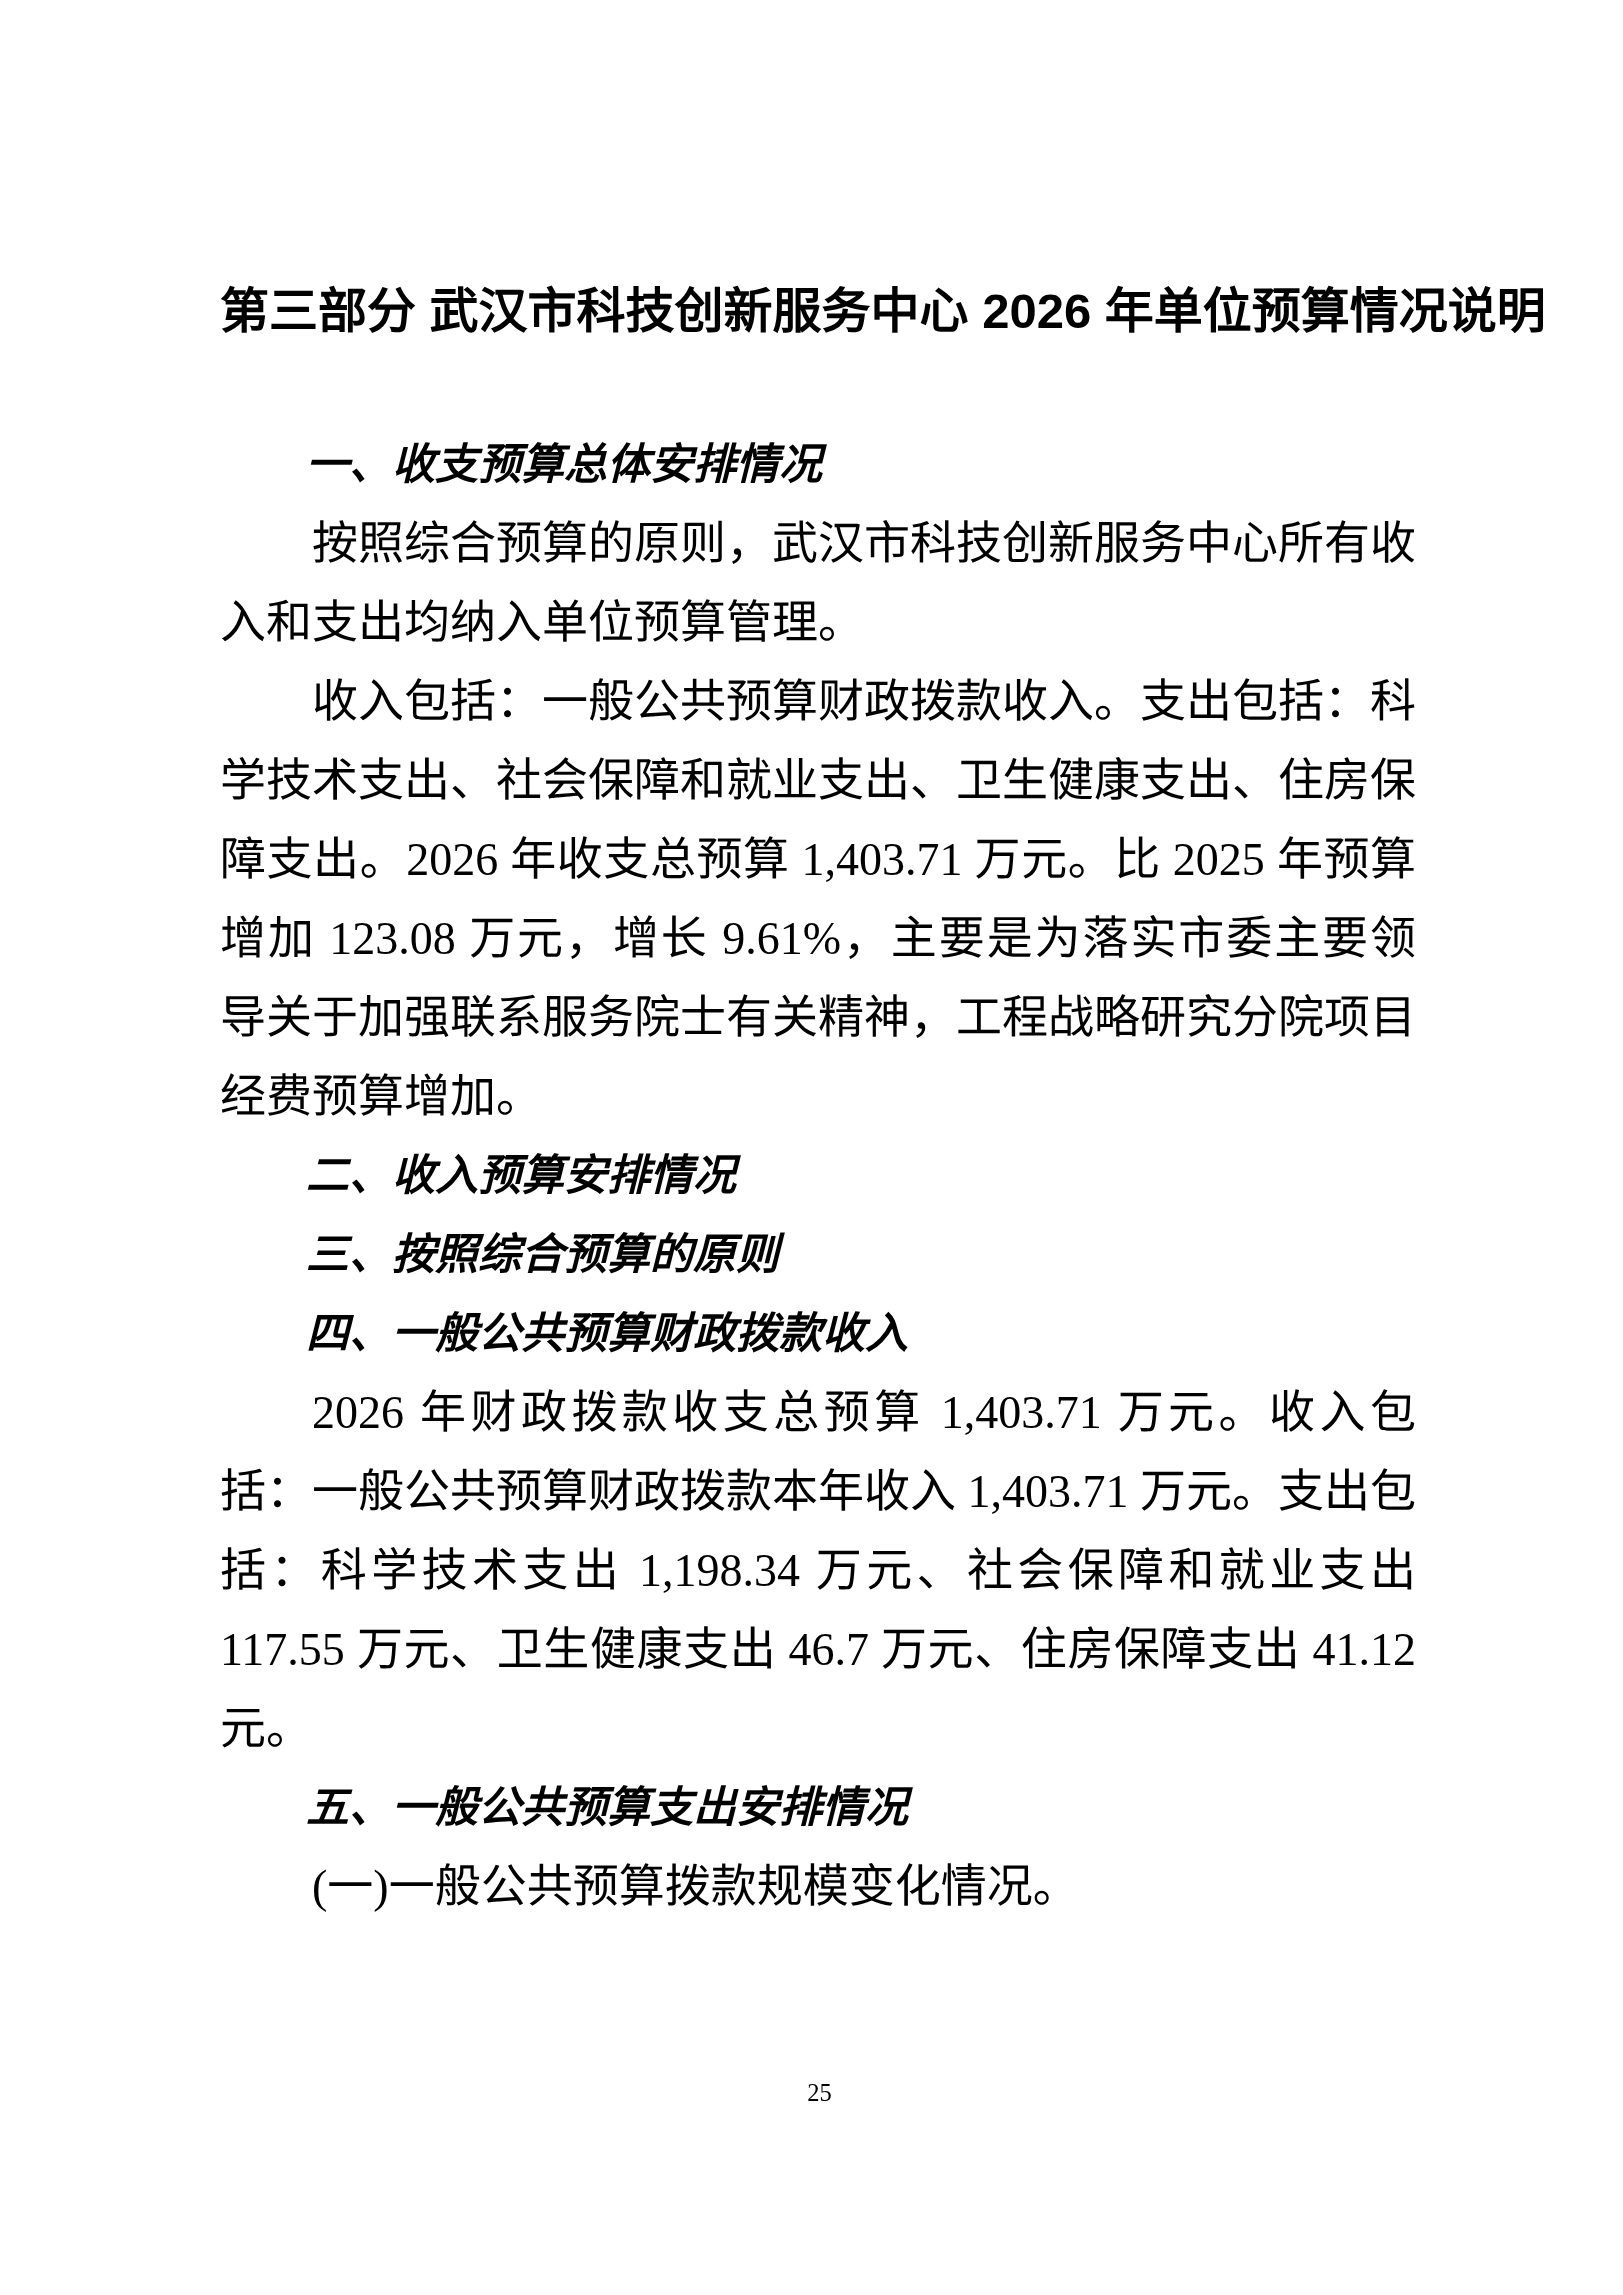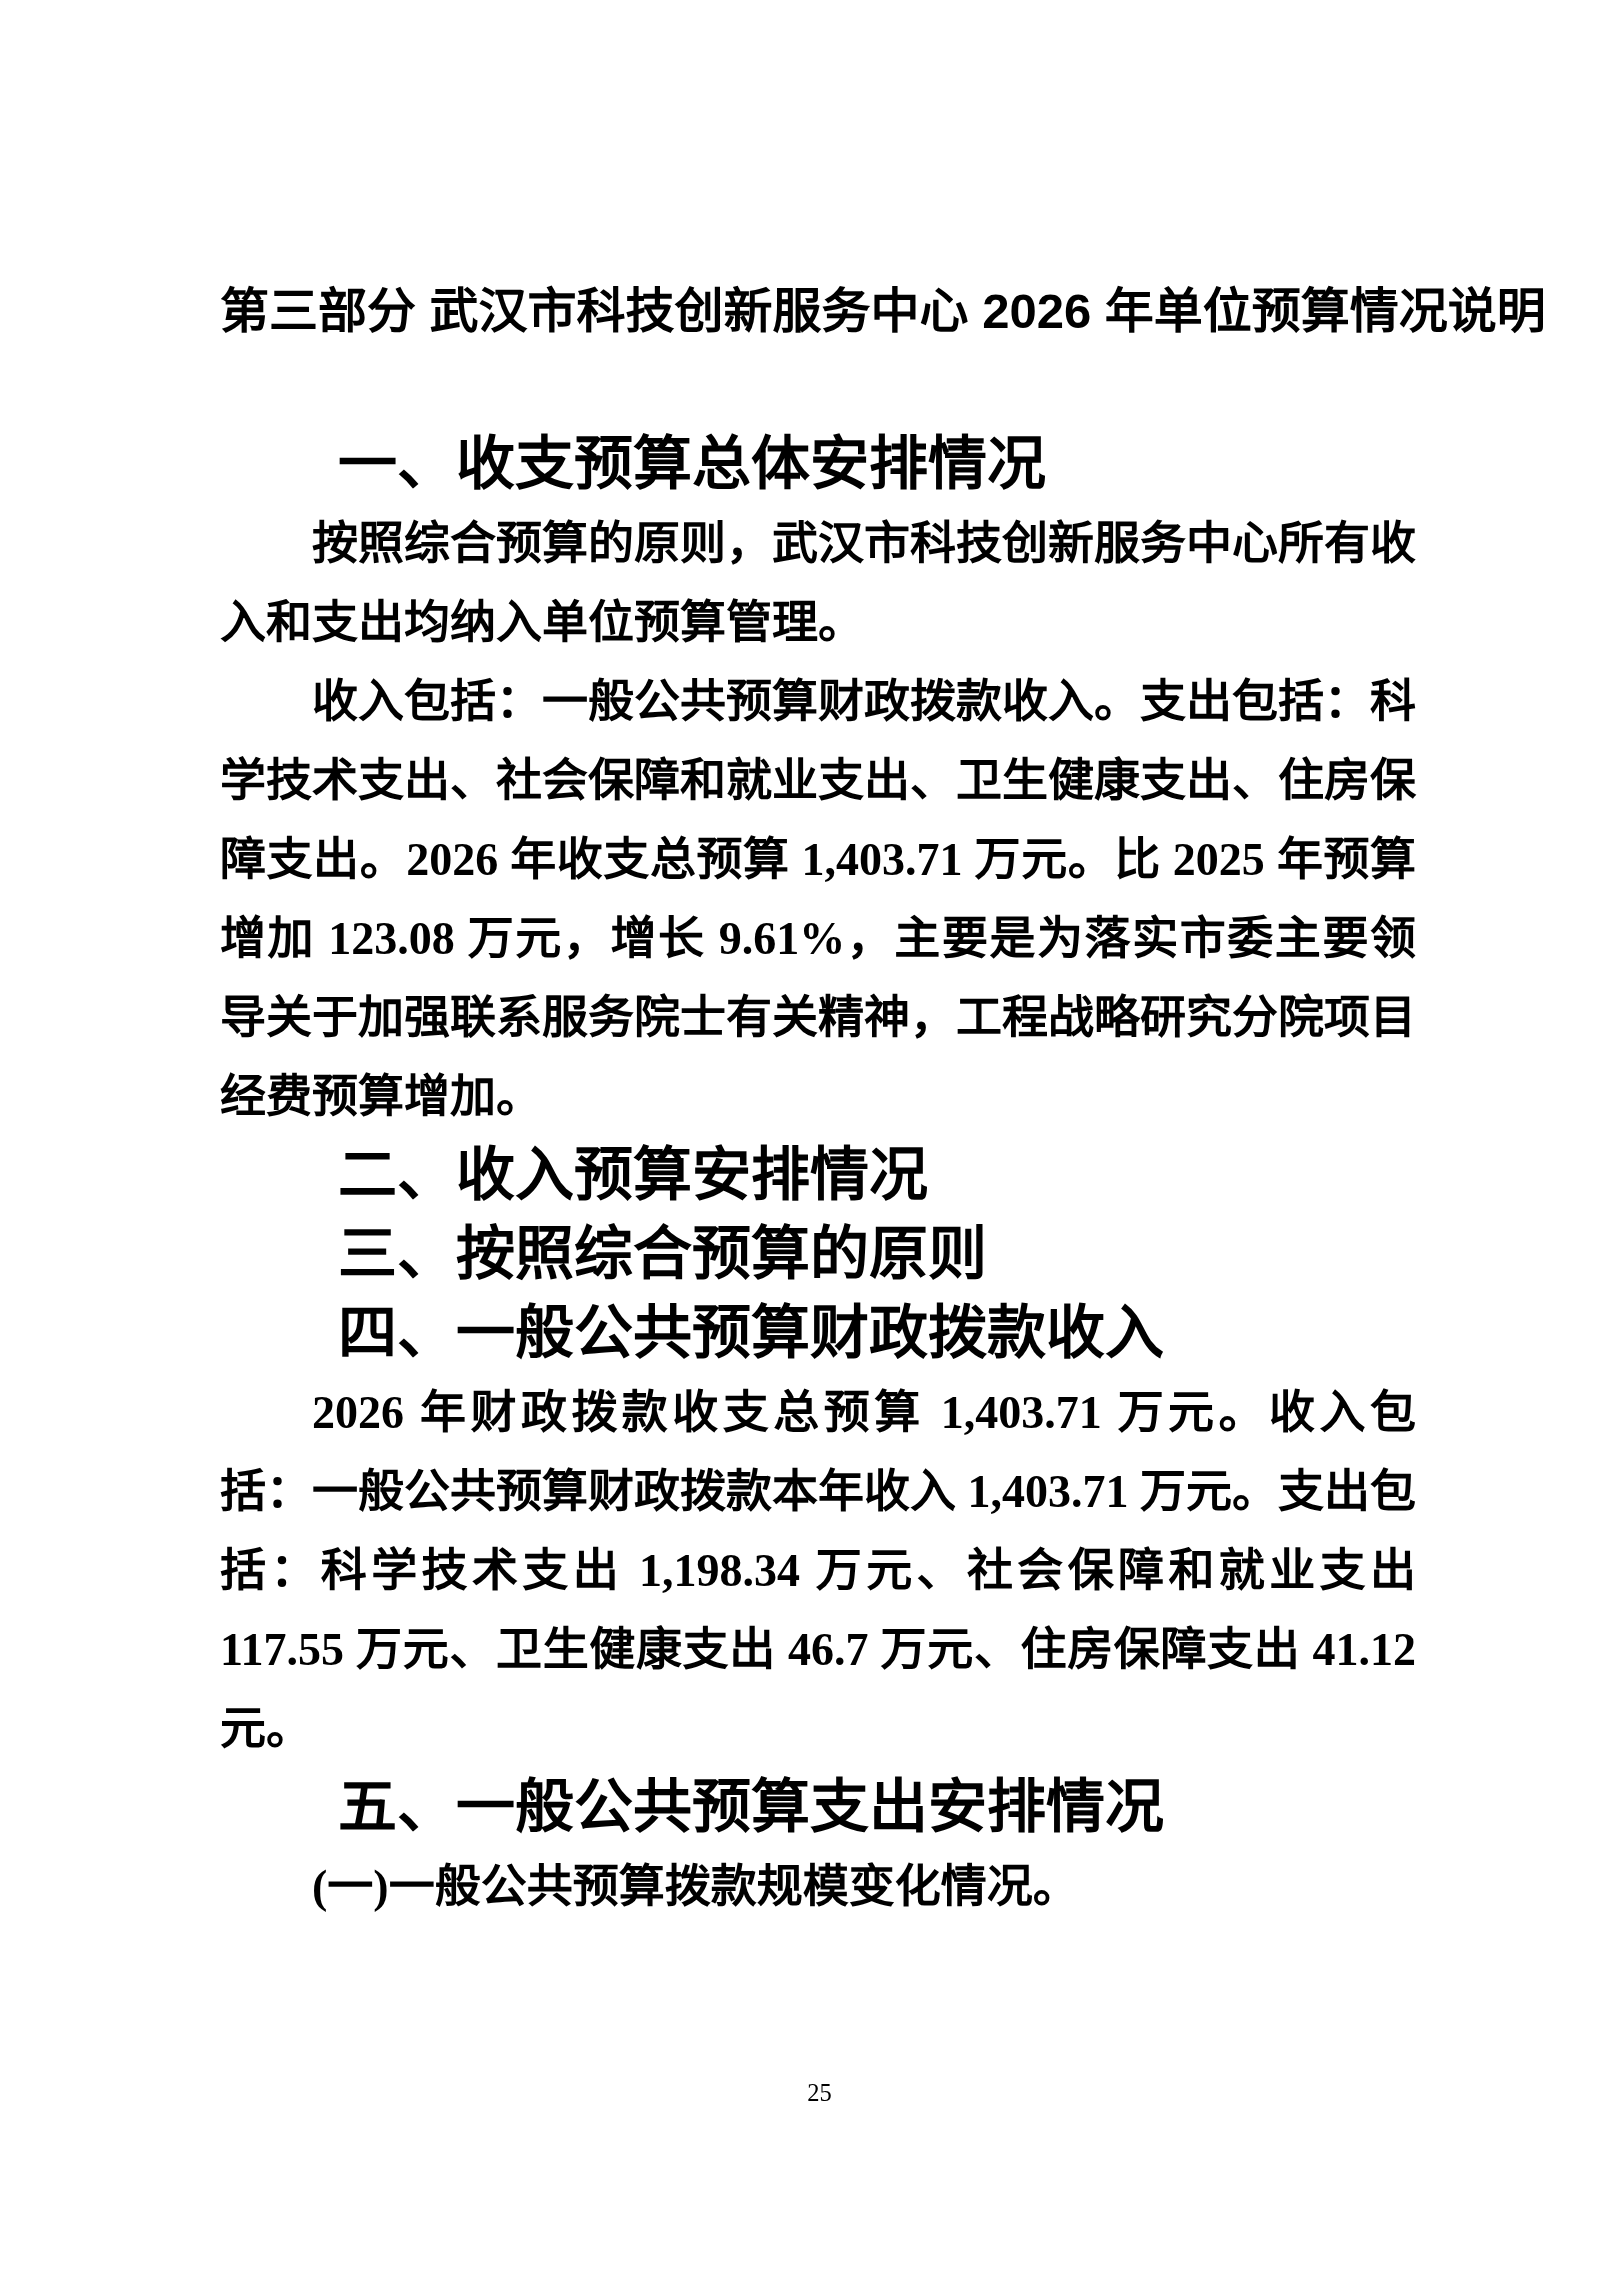--- a/index.html
+++ b/index.html
@@ -23,28 +23,29 @@
     font-weight: 700;
     font-size: 49px;
     line-height: 79px;
     text-align: center;
     margin: 0 0 74px 0;
     white-space: nowrap;
   }
   .sec-heading {
     font-family: "Liberation Sans", "DejaVu Sans", sans-serif;
     font-weight: 700;
-    font-size: 59px;
+    font-size: 43px;
     line-height: 79px;
     margin: 0;
     text-indent: 2em;
+    font-style: italic;
   }
   .body-para {
     font-family: "Liberation Serif", "DejaVu Serif", serif;
-    font-weight: 700;
+    font-weight: 400;
     font-size: 46px;
     line-height: 79px;
     margin: 0;
     text-indent: 2em;
     text-align: justify;
     text-justify: inter-ideograph;
   }
   .page-number {
     position: absolute;
     left: 16px;

